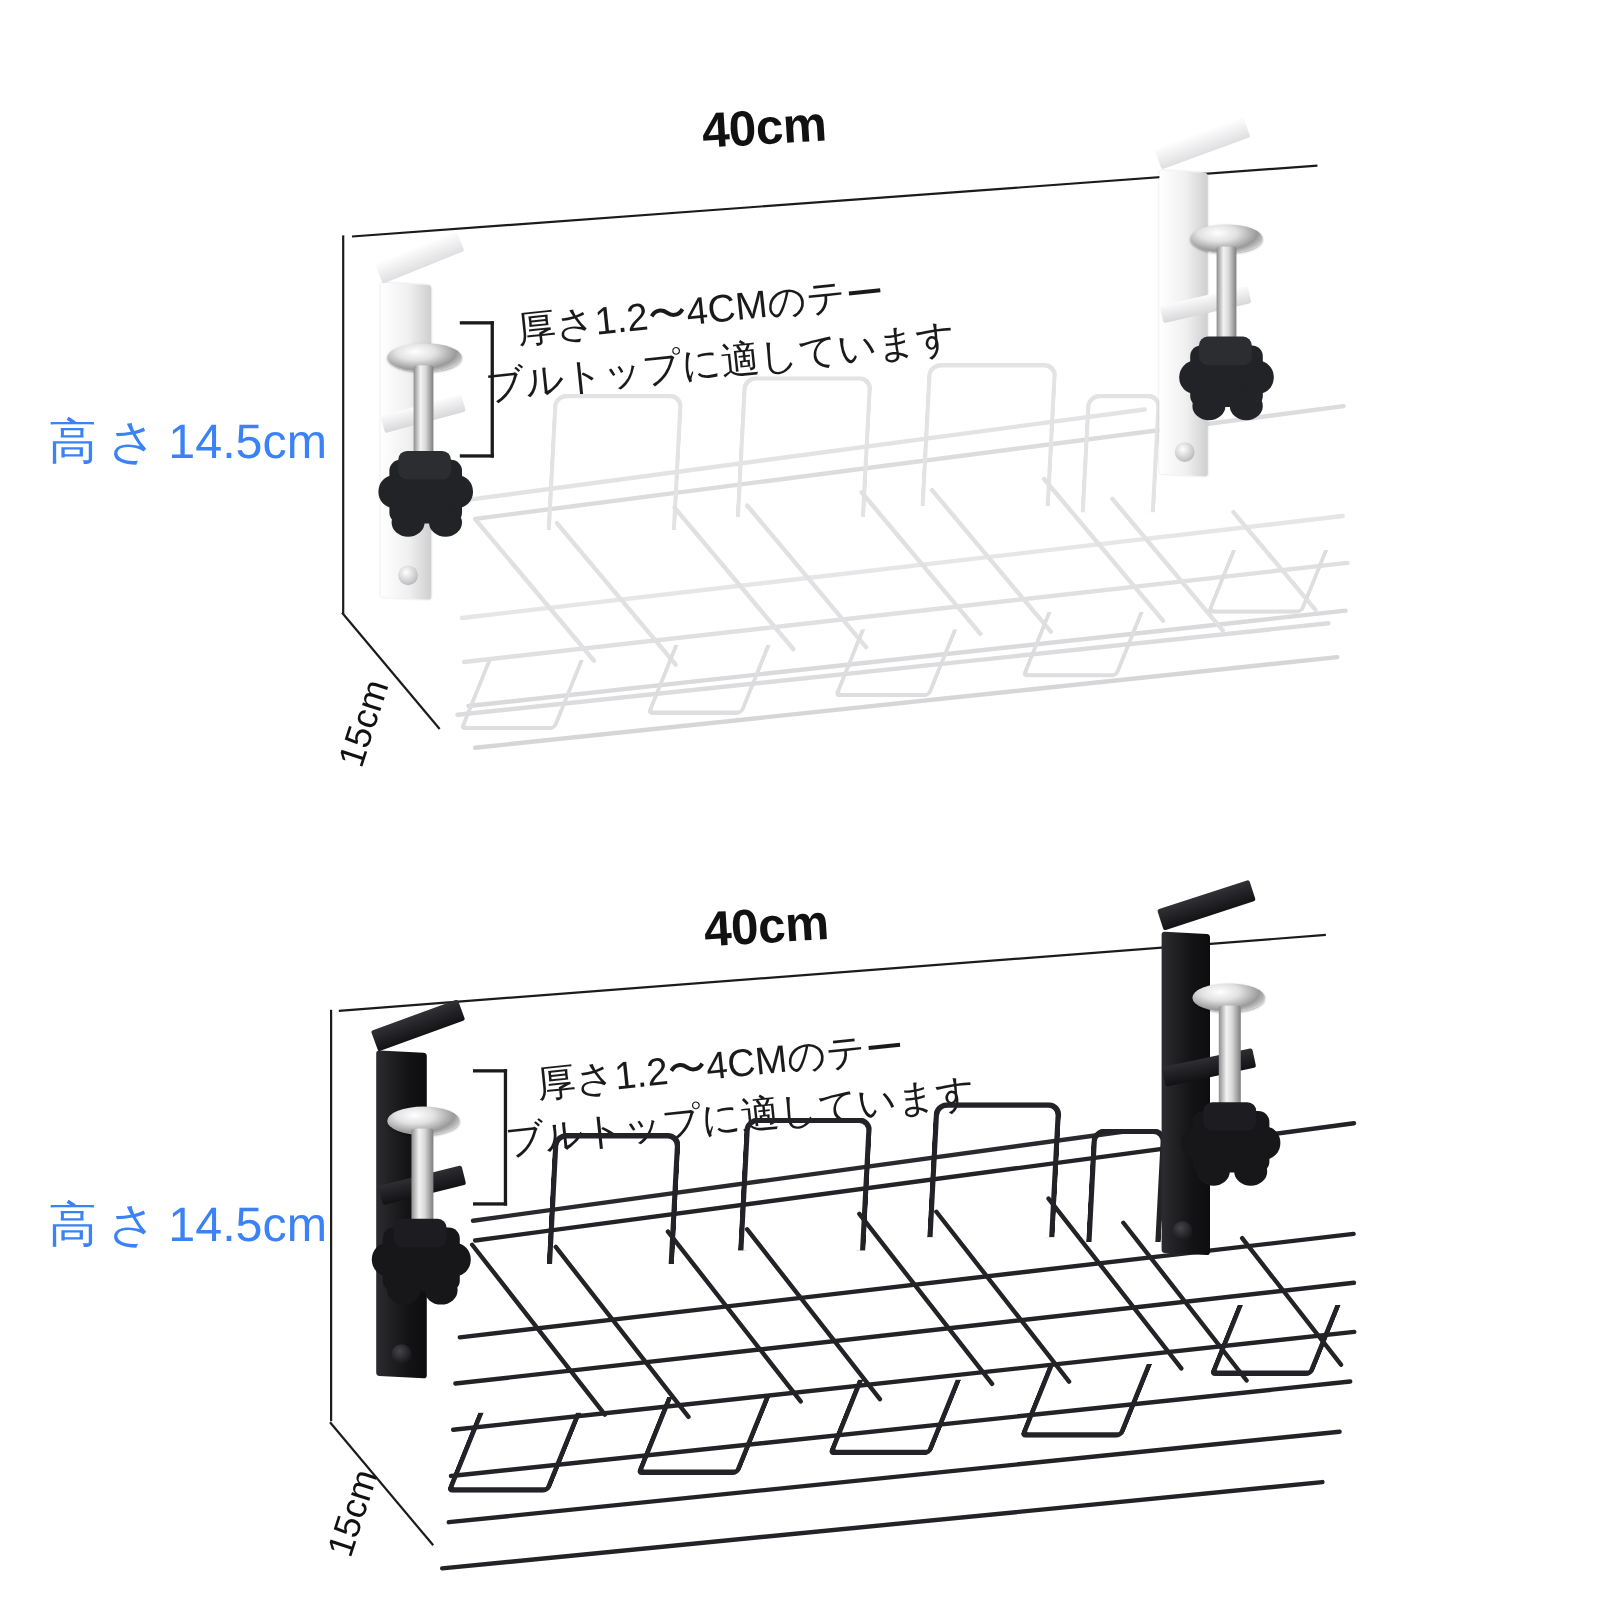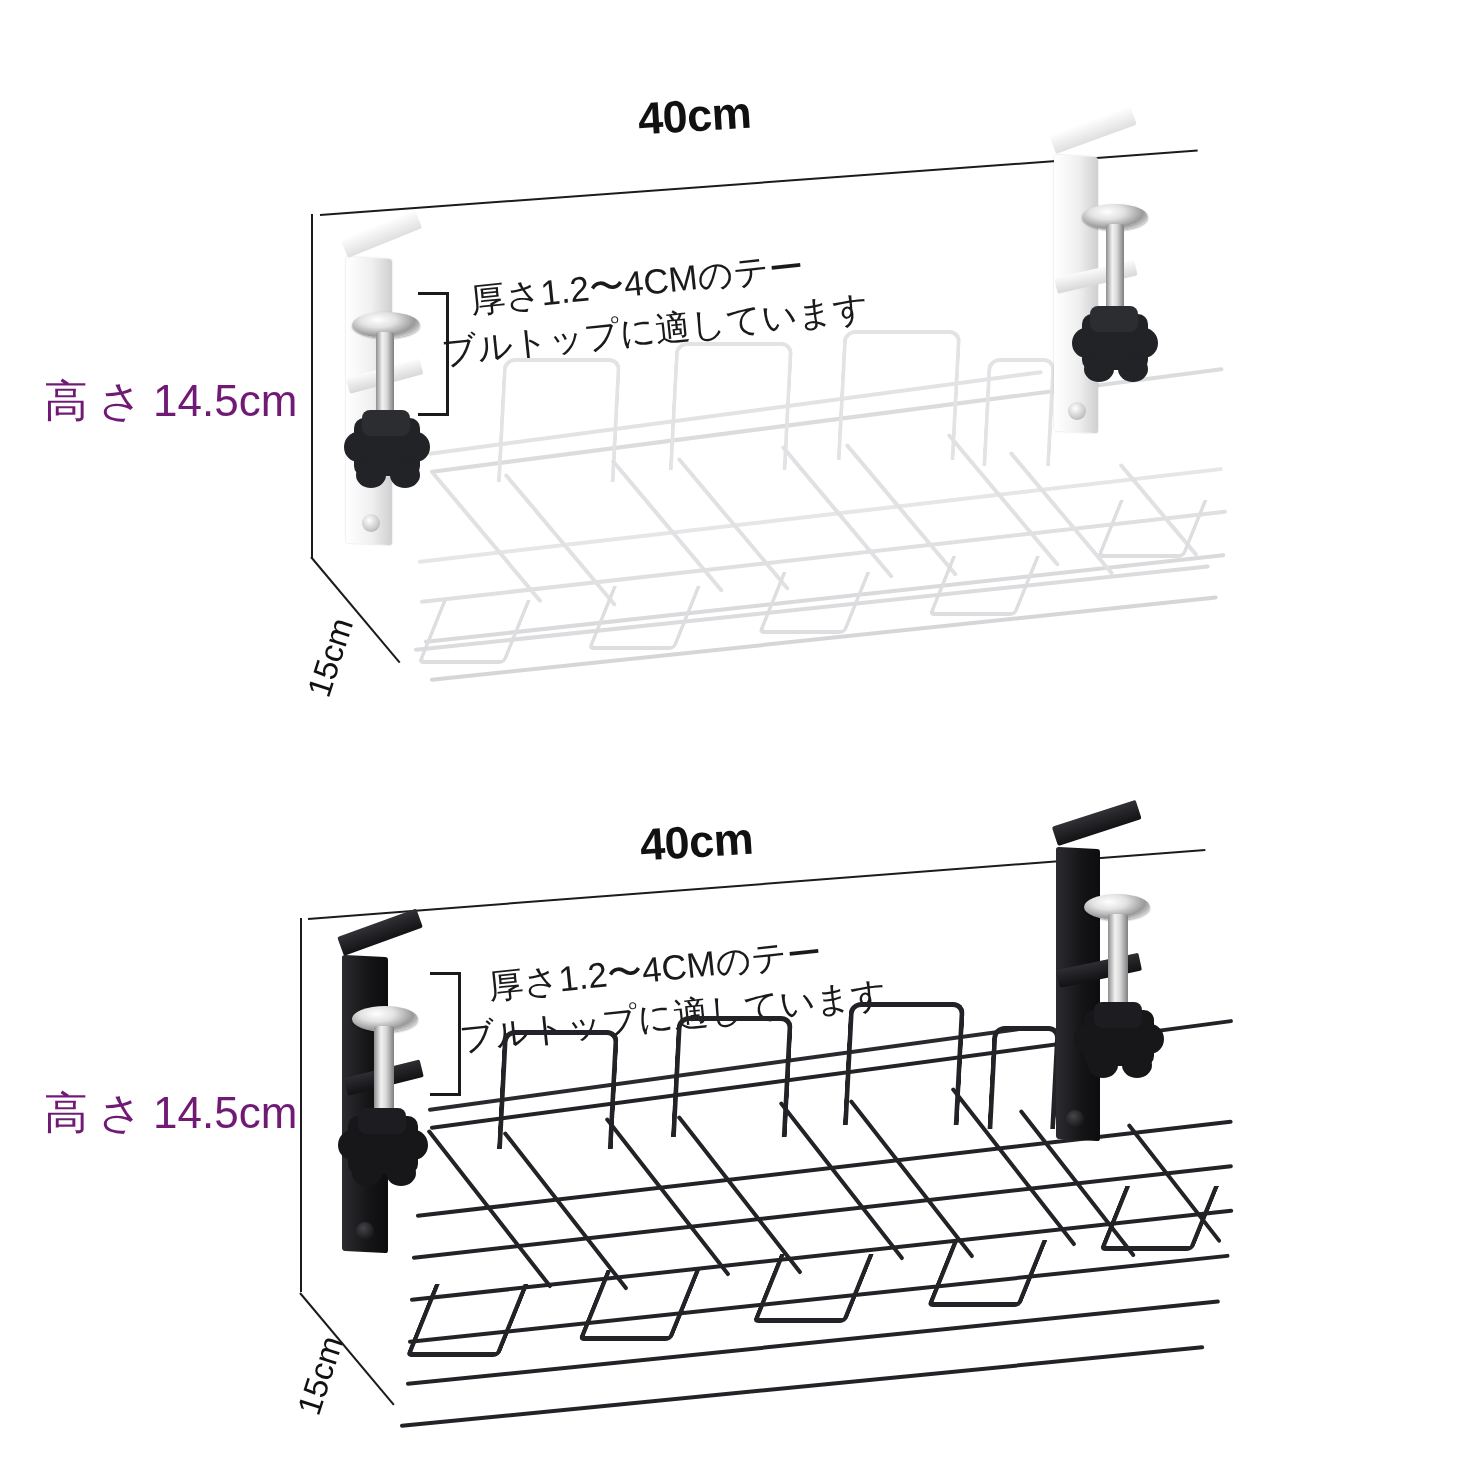--- a/index.html
+++ b/index.html
@@ -24,21 +24,21 @@
     font-weight:700;
     letter-spacing:-0.5px;
     white-space:nowrap;
     color:#111;
   }
   .dim-height{
     position:absolute;
     font-size:44px;
     font-weight:400;
     white-space:nowrap;
-    color:#701a75;
+    color:#3b82f6;
   }
   .dim-height .jp{letter-spacing:10px;}
   .dim-depth{
     position:absolute;
     font-size:33px;
     font-weight:400;
     white-space:nowrap;
     color:#111;
     transform-origin:left top;
   }

